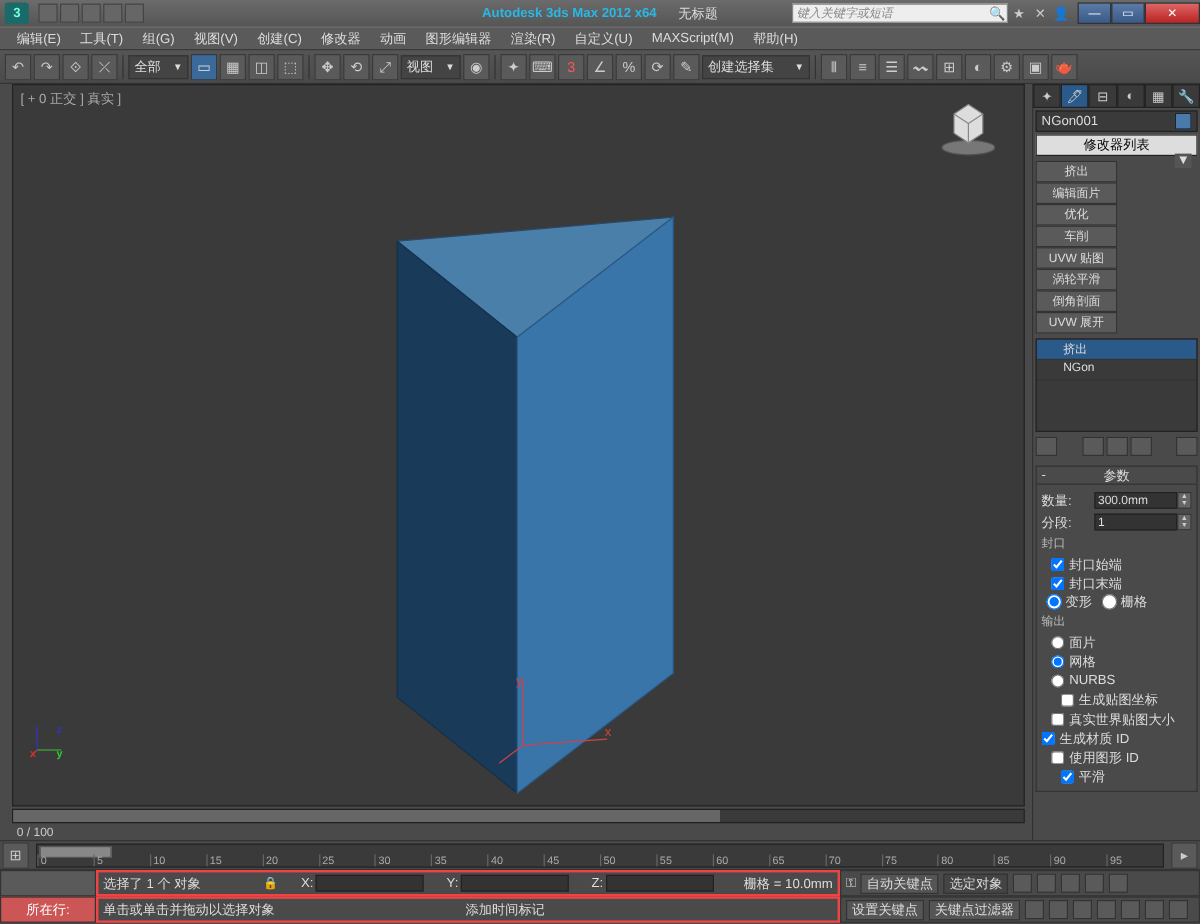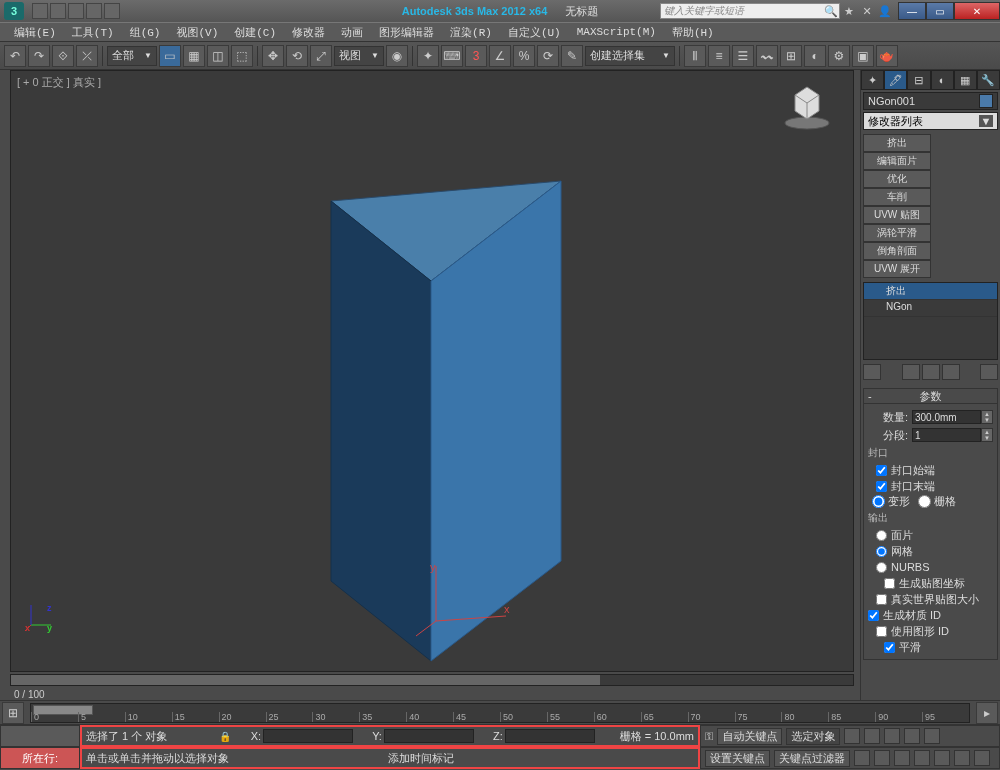--- a/index.html
+++ b/index.html
@@ -16,21 +16,21 @@
 .search-box { position:absolute; right:160px; width:180px; height:16px; background:#eee; border:1px solid #888; font-size:10px; color:#888; padding:0 3px; font-style:italic; }
 .titlebar .ricons { position:absolute; right:90px; display:flex; gap:4px; color:#ccc; }
 .titlebar .ricons span { width:14px; text-align:center; }
 .win-controls { position:absolute; right:0; display:flex; }
 .win-btn { width:28px; height:18px; border:1px solid #333; color:#fff; display:flex; align-items:center; justify-content:center; font-size:10px; }
 .win-min,.win-max{ background:linear-gradient(#5a7aa8,#3a5a88);}
 .win-close{ background:linear-gradient(#d66,#b22); width:46px;}
 
 
 .menubar { height:20px; background:#5a5a5a; border-top:1px solid #777; border-bottom:1px solid #333; display:flex; align-items:center; padding:0 6px; gap:0; }
-.menu-item { color:#ddd; padding:2px 8px; cursor:default;font-family:Liberation Mono, monospace; }
+.menu-item { color:#ddd; padding:2px 8px; cursor:default; }
 
 
 .toolbar { height:28px; background:linear-gradient(#555,#4a4a4a); border-bottom:1px solid #333; display:flex; align-items:center; padding:0 4px; gap:2px; }
 .tbtn { width:22px; height:22px; background:#5a5a5a; border:1px solid #3a3a3a; display:flex; align-items:center; justify-content:center; color:#ccc; font-size:12px; }
 .tbtn.active { background:#3a6a9a; }
 .tsep { width:1px; height:20px; background:#333; margin:0 2px; }
 .tdrop { height:20px; background:#444; border:1px solid #333; color:#ddd; padding:0 4px; display:flex; align-items:center; font-size:10px; min-width:50px; }
 .tdrop .arr { margin-left:auto; font-size:8px; }
 
 
@@ -48,37 +48,37 @@
 .scroll-h { position:absolute; bottom:14px; left:10px; right:6px; height:12px; background:#3a3a3a; border:1px solid #222; }
 .scroll-h .thumb { position:absolute; left:0; width:70%; height:100%; background:#666; }
 .time-ind { position:absolute; bottom:0; left:10px; color:#ccc; font-size:10px; padding:0 4px; }
 
 
 .cp-tabs { display:flex; height:20px; background:#3a3a3a; }
 .cp-tab { flex:1; border:1px solid #222; display:flex; align-items:center; justify-content:center; color:#ccc; }
 .cp-tab.active { background:#2a5a8a; }
 .cp-name { background:#3a3a3a; border:1px solid #222; height:18px; margin:2px; display:flex; align-items:center; padding:0 4px; color:#ddd; }
 .cp-name .colorbox{ width:14px; height:14px; background:#4a7aaa; margin-left:auto; border:1px solid #222;}
-.cp-drop { background:#ddd; color:#000; height:18px; margin:2px; display:flex; align-items:center; padding:0 4px; border:1px solid #222; }
+.cp-drop { background:#ddd; color:#000; height:18px; margin:2px; display:flex; align-items:center; padding:0 4px; border:1px solid #222;flex-direction:column; }
 .cp-drop .arr{margin-left:auto; background:#555; color:#ddd; width:14px; text-align:center;}
 .cp-btn-grid { display:flex; flex-wrap:wrap; padding:2px; gap:0; }
 .cp-btn { width:68px; height:18px; background:#5a5a5a; border:1px solid #333; color:#ddd; display:flex; align-items:center; justify-content:center; font-size:10px; }
 .cp-stack { margin:2px; border:1px solid #222; background:#3a3a3a; height:78px; overflow:hidden; }
 .cp-stack .stack-item { height:17px; padding:1px 6px 1px 22px; color:#ddd; font-size:10px; border-bottom:1px solid #333; }
 .cp-stack .stack-item.sel { background:#2a5a8a; }
 .cp-strip { display:flex; gap:2px; padding:2px; }
 .cp-strip .sb { width:18px; height:16px; background:#5a5a5a; border:1px solid #333; }
 .cp-strip .sp { flex:1 }
 
 .cp-rollout { margin:6px 2px 2px 2px; background:#4a4a4a; }
 .cp-rollout .hdr { background:#4a4a4a; border:1px solid #333; color:#ddd; text-align:center; height:16px; font-size:10px; display:flex; align-items:center; justify-content:center; position:relative;}
 .cp-rollout .hdr .minus{position:absolute; left:4px;}
 .cp-rollout .body { border:1px solid #333; border-top:none; padding:4px; color:#ddd; font-size:10px; }
 .param-row { display:flex; align-items:center; height:18px; gap:4px; }
-.param-row .lbl { width:40px; text-align:right; }
+.param-row .lbl { width:40px; }
 .spinner { flex:1; display:flex; height:14px; }
 .spinner input { flex:1; background:#333; border:1px solid #222; color:#ddd; font-size:10px; padding:0 2px; width:50px;}
 .spinner .spb { width:12px; background:#666; border:1px solid #333; display:flex; flex-direction:column; }
 .spinner .spb div{flex:1; font-size:6px; text-align:center; color:#ccc;}
 .grp-label { color:#bbb; margin:2px 0; font-size:10px;}
 .chk-row, .rad-row { display:flex; align-items:center; gap:4px; height:16px; padding-left:8px;}
 .chk-row input, .rad-row input { width:11px; height:11px; }
 .rad-line { display:flex; gap:8px; padding-left:4px;}
 .rad-line label{display:flex; align-items:center; gap:3px;}
 

